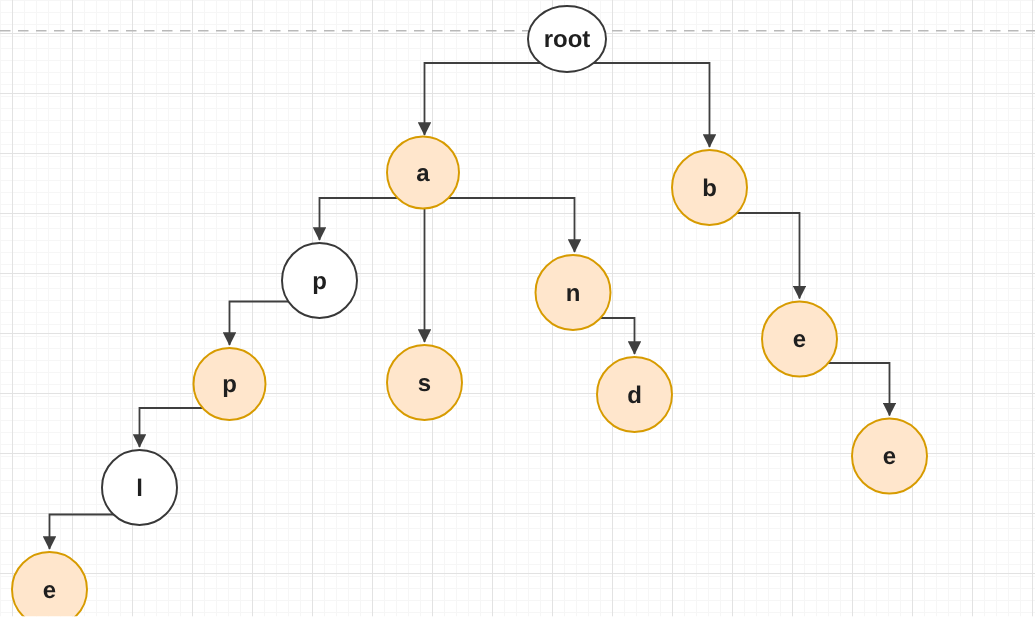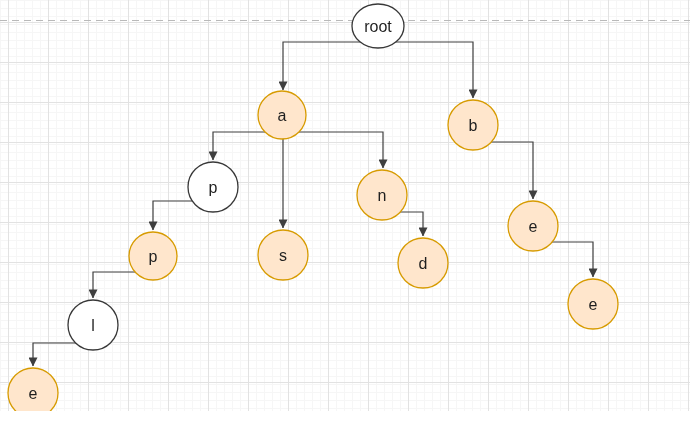--- a/index.html
+++ b/index.html
@@ -15,20 +15,21 @@
     overflow: hidden;
     background-color: #ffffff;
     
     background-image:
       linear-gradient(to right, #e2e2e2 1px, transparent 1px),
       linear-gradient(to bottom, #e2e2e2 1px, transparent 1px),
       linear-gradient(to right, #f6f6f6 1px, transparent 1px),
       linear-gradient(to bottom, #f6f6f6 1px, transparent 1px);
     background-size: 40px 40px, 40px 40px, 8px 8px, 8px 8px;
     background-position: 8px 0, 0 22px, 0 0, 0 0;
+    font-weight: bold;
   }
   .diagram-svg {
     position: absolute;
     left: 0;
     top: 0;
     display: block;
   }
   .edge {
     fill: none;
     stroke-width: 1.2;

